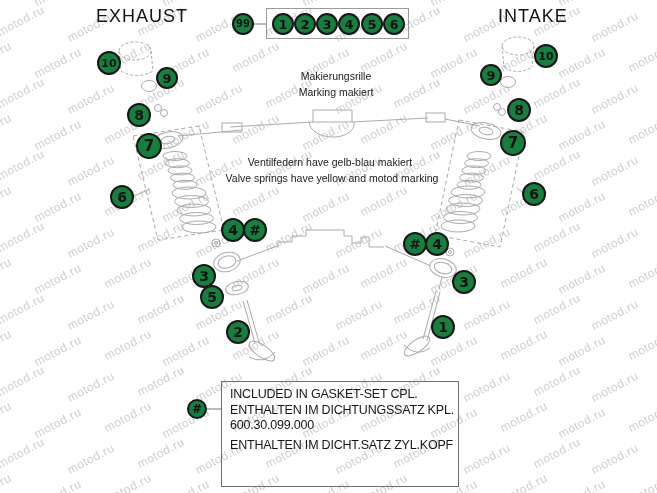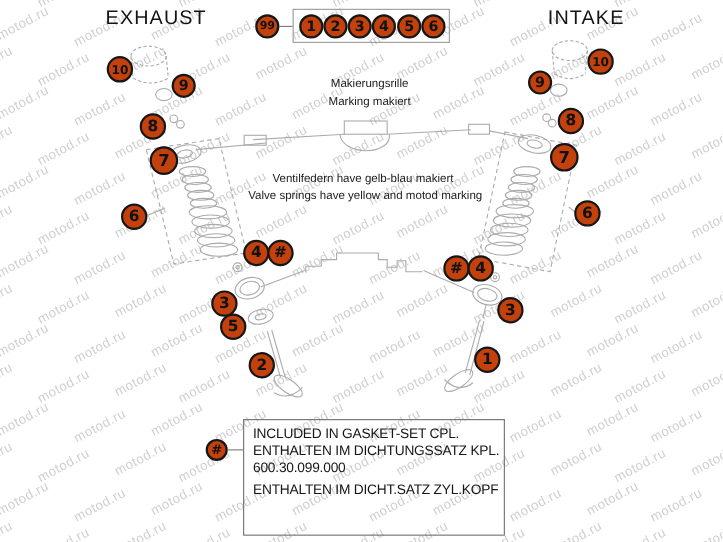--- a/index.html
+++ b/index.html
@@ -24,21 +24,21 @@
   .legend-box {
     position:absolute; left:221px; top:381px; width:238px; height:106px;
     border:1px solid #6f6f6f; z-index:2; box-sizing:border-box;
     padding:5px 0 0 8px; background:transparent;
   }
   .legend-line { font-size:12.5px; line-height:15.5px; color:#161616; letter-spacing:-0.2px; white-space:nowrap; }
   .legend-gap { margin-top:4px; }
   .callout-layer { position:absolute; inset:0; z-index:3; }
   .callout {
     position:absolute; box-sizing:border-box; border:2px solid #161616; border-radius:50%;
-    background:#c2410c; color:#111; display:flex; align-items:center; justify-content:center;
+    background:#15803d; color:#111; display:flex; align-items:center; justify-content:center;
     font-family:"DejaVu Sans", sans-serif; font-weight:bold; line-height:1;
   }
 </style>
 </head>
 <body>
 
 <div class="stage">
 
   <div class="wm-layer">
       <span style="color: rgb(207, 207, 207); left: -35px; top: -10px;">motod.ru</span>

